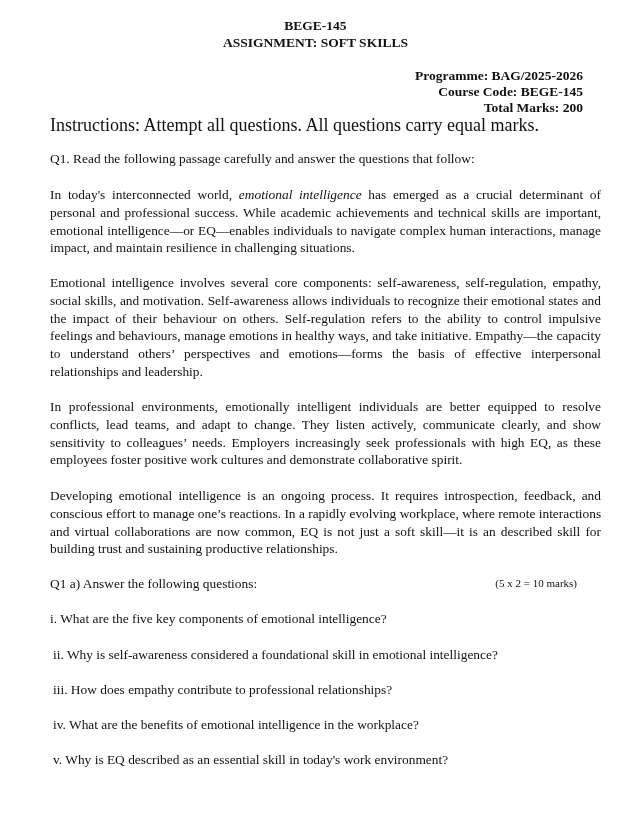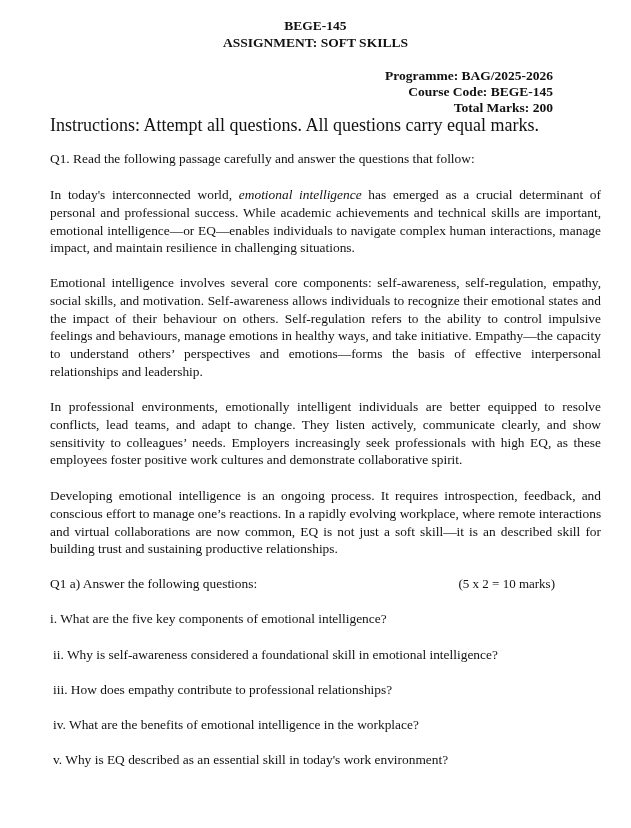--- a/index.html
+++ b/index.html
@@ -2,21 +2,21 @@
 <html><head>
 <meta charset="utf-8">
 <style>
   html, body { margin: 0; padding: 0; background: #ffffff; }
   body {
     width: 631px; height: 828px; overflow: hidden;
     font-family: "Liberation Serif", "DejaVu Serif", serif;
     color: #111111;
     position: relative;
   }
-  .page { position: absolute; left: 0; top: 0; width: 583px; height: 828px; }
+  .page { position: absolute; left: 0; top: 0; width: 583px; height: 828px; padding-left: 30px; }
   .title {
     position: absolute; left: 0; width: 631px; text-align: center;
     font-weight: bold; font-size: 13.5px; line-height: 16px;
   }
   .meta {
     position: absolute; right: 30px; text-align: right;
     font-weight: bold; font-size: 13.5px; line-height: 16px;
   }
   .instructions {
     position: absolute; left: 50px; top: 117px;
@@ -25,21 +25,21 @@
   .para {
     position: absolute; left: 50px; width: 551px;
     font-size: 13.4px; line-height: 17.8px;
     text-align: justify; text-align-last: left;
   }
   .line { display: block; text-align: justify; text-align-last: justify; white-space: nowrap; }
   .line.last { text-align-last: left; }
   .q-line {
     position: absolute; left: 50px; font-size: 13.4px; line-height: 17px; white-space: nowrap;
   }
-  .marks { position: absolute; right: 28px; font-size: 13px; line-height: 17px; }
+  .marks { position: absolute; right: 36px; font-size: 11px; line-height: 17px; }
   em { font-style: italic; }
 </style>
 </head>
 <body>
 
 <div class="page">
 
   <div class="title" style="top:18px;">BEGE-145</div>
   <div class="title" style="top:35px;">ASSIGNMENT: SOFT SKILLS</div>
 

